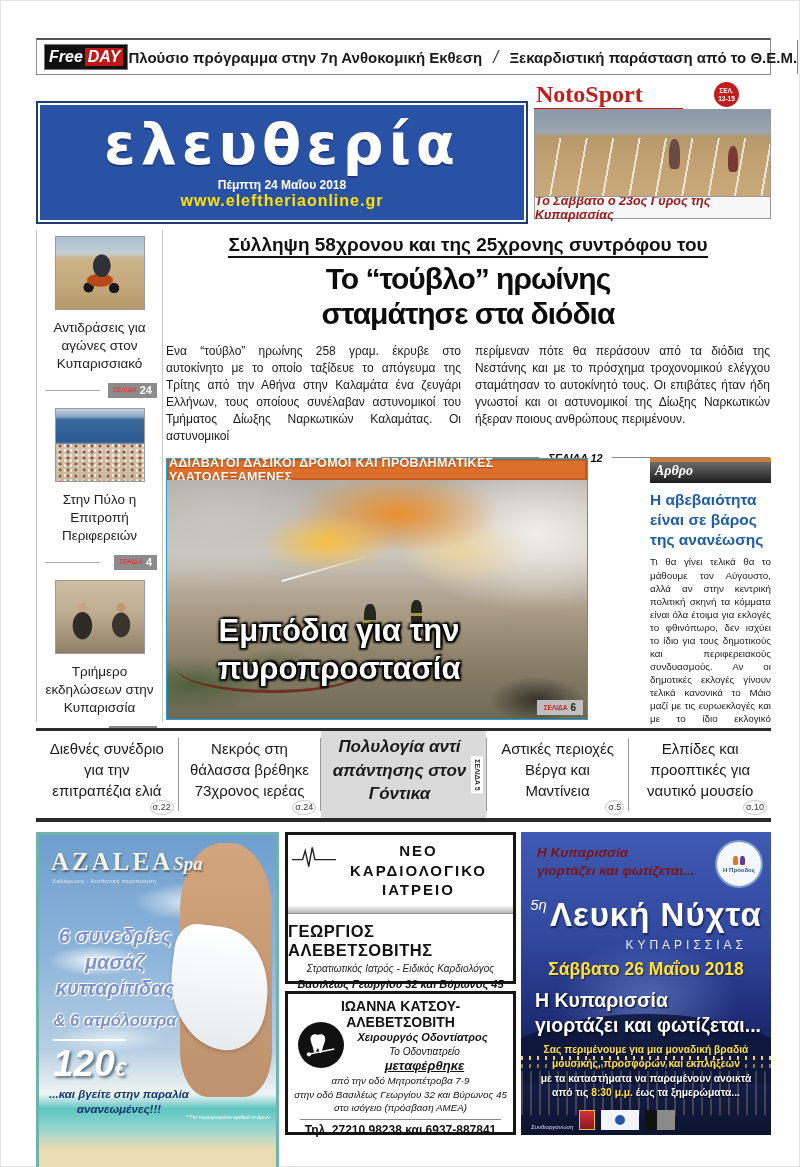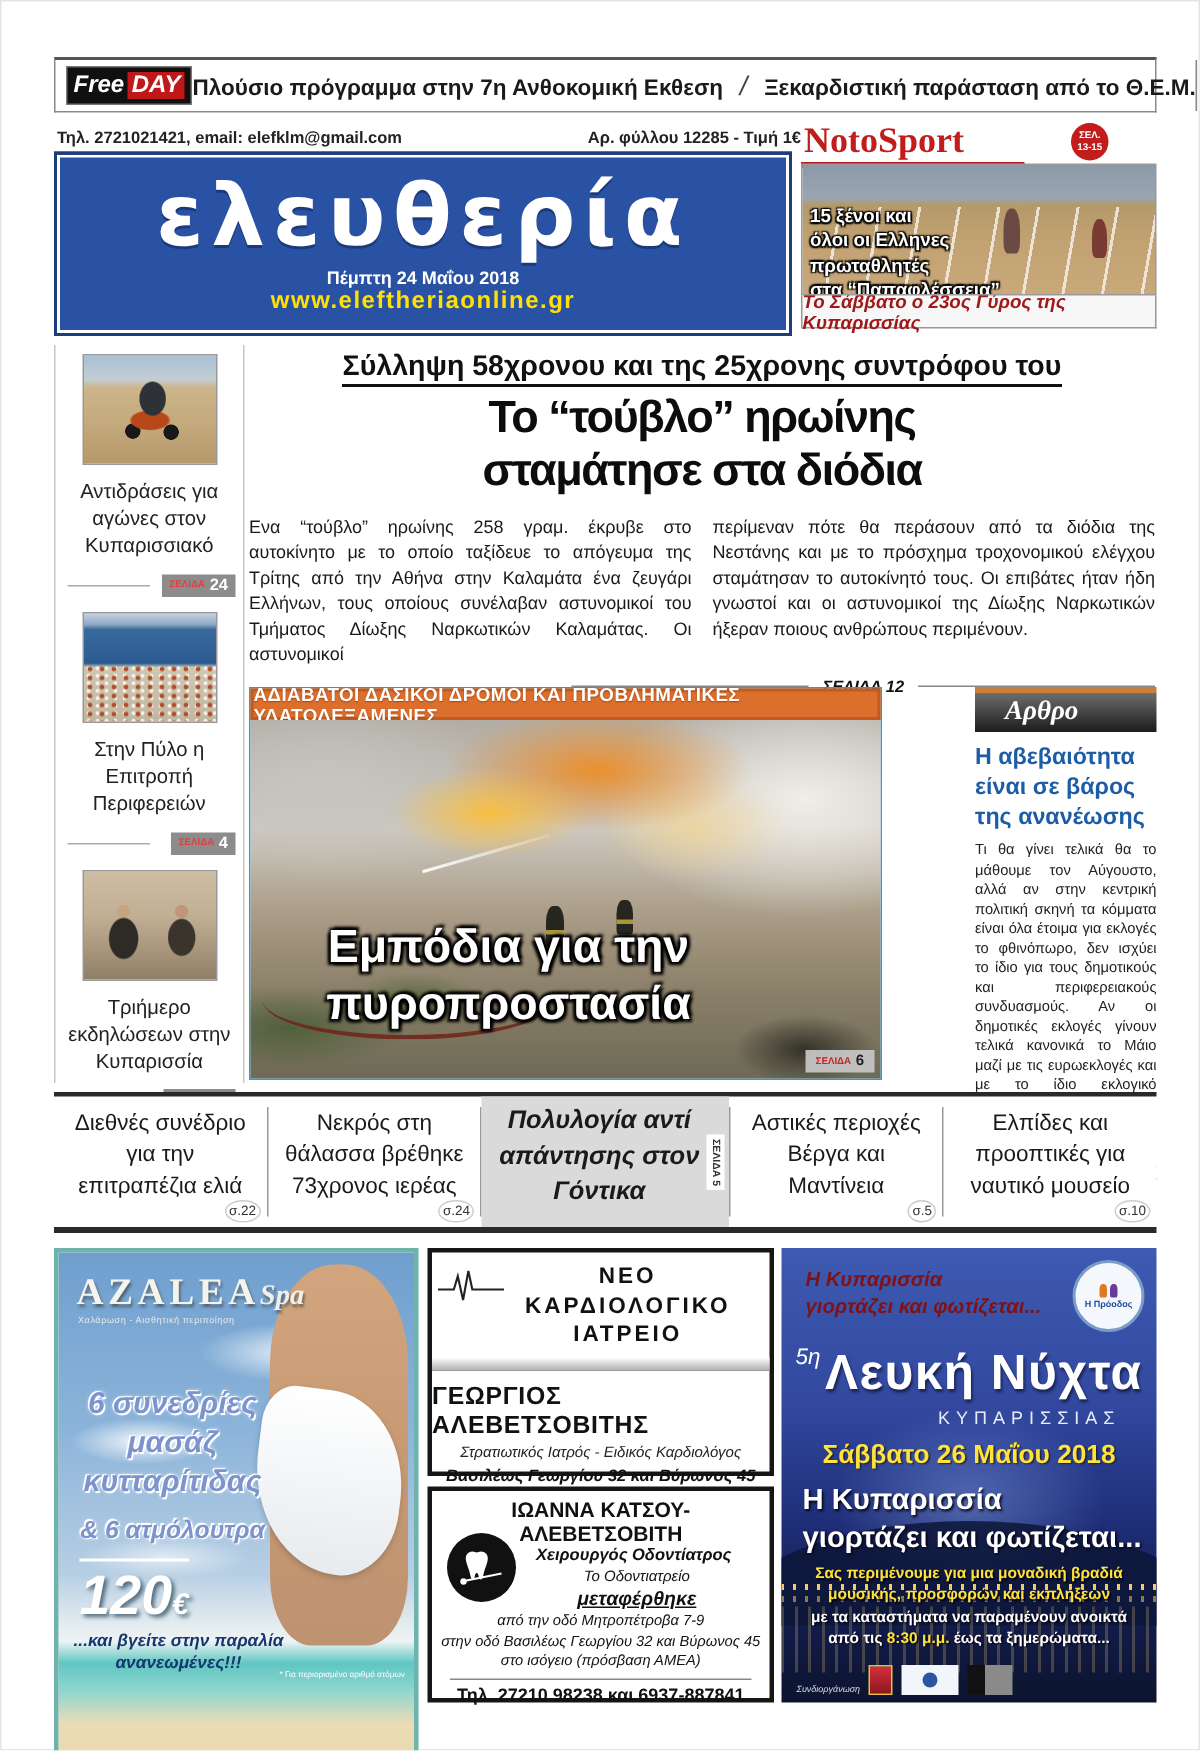--- a/index.html
+++ b/index.html
@@ -115,22 +115,22 @@
   .fire-overlay{position:absolute;left:22px;bottom:30px;width:300px;color:#fff;font-weight:bold;font-size:31px;
         line-height:1.25;text-align:center;
         text-shadow:2px 2px 2px #000,-1px -1px 2px #000,2px -2px 2px #000,-2px 2px 2px #000}
   .fire-badge{position:absolute;right:4px;bottom:4px;background:rgba(200,200,200,.92);padding:2px 7px;
         font-size:10px;font-weight:bold;color:#222;display:flex;gap:3px;align-items:center}
   .fire-badge .lbl{color:#c22;font-size:6.5px}
 
   
   #opinion{position:absolute;left:650px;top:458px;width:121px;height:266px}
   .op-head{border-top:4px solid #c87f3c;background:linear-gradient(180deg,#6d6d6d,#1c1c1c);color:#fff;
-           font-family:"Liberation Serif",serif;font-style:italic;font-weight:bold;font-size:18px;
-           padding:1px 20px 4px}
+           font-family:"Liberation Serif",serif;font-style:italic;font-weight:bold;font-size:14px;
+           padding:1px 5px 4px}
   .op-title{color:#1d5da6;font-weight:bold;font-size:15.5px;line-height:1.28;margin:7px 0 6px}
   .op-body{font-size:9.8px;line-height:1.33;text-align:justify;color:#222}
   .op-foot{border-top:1px solid #888;margin-top:8px;padding-top:4px;text-align:right;font-size:10.5px;
            font-weight:bold;font-style:italic}
 
   
   #teasers{position:absolute;left:36px;top:728px;width:735px;height:94px;border-top:3px solid #2a2a2a;
            border-bottom:4px solid #2a2a2a;display:flex;align-items:stretch;background:#fff}
   .tcell{flex:1;position:relative;display:flex;align-items:center;justify-content:center;
          padding:6px 10px 14px;text-align:center;font-size:15px;line-height:1.38;color:#1a1a1a}
@@ -249,53 +249,39 @@
       <span class="day">DAY</span>
     </span>
     <span class="topbar-text">
       <span>Πλούσιο πρόγραμμα στην 7η Ανθοκομική Εκθεση</span>
       <span class="topbar-slash">/</span>
       <span>Ξεκαρδιστική παράσταση από το Θ.Ε.Μ.</span>
     </span>
     <span class="topbar-ref">ΣΕΛ. 7-9</span>
   </div>
 
-  <div id="contact-row">
-    <span>Τηλ. 2721021421, email: elefklm@gmail.com</span>
-    <span>
-      <span>Αρ. φύλλου 12285</span>
-      <span>-</span>
-      <span>Τιμή 1€</span>
-    </span>
-  </div>
 
   <div id="masthead">
     <div class="m-title">ελευθερία</div>
     <div class="m-date">Πέμπτη 24 Μαΐου 2018</div>
     <div class="m-site">www.eleftheriaonline.gr</div>
   </div>
 
   <div id="notosport">
     <div class="ns-head">
       <span class="ns-title">NotoSport</span>
       <span class="ns-badge">
         <span>ΣΕΛ.</span>
         <span>13-15</span>
       </span>
     </div>
     <div class="ns-photo">
       <div class="ns-lanes"></div>
       <div class="runner r1"></div>
       <div class="runner r2"></div>
-      <div class="ns-overlay">
-        <div>15 ξένοι και</div>
-        <div>όλοι οι Ελληνες</div>
-        <div>πρωταθλητές</div>
-        <div>στα “Παπαφλέσσεια”</div>
-      </div>
     </div>
     <div class="ns-band">Το Σάββατο ο 23ος Γύρος της Κυπαρισσίας</div>
   </div>
 
   <div id="sidebar">
     <div class="sb-photo photo-motocross"></div>
     <div class="sb-cap">Αντιδράσεις για αγώνες στον Κυπαρισσιακό</div>
     <div class="sb-pagerow">
       <span class="sb-line"></span>
       <span class="sb-badge">

